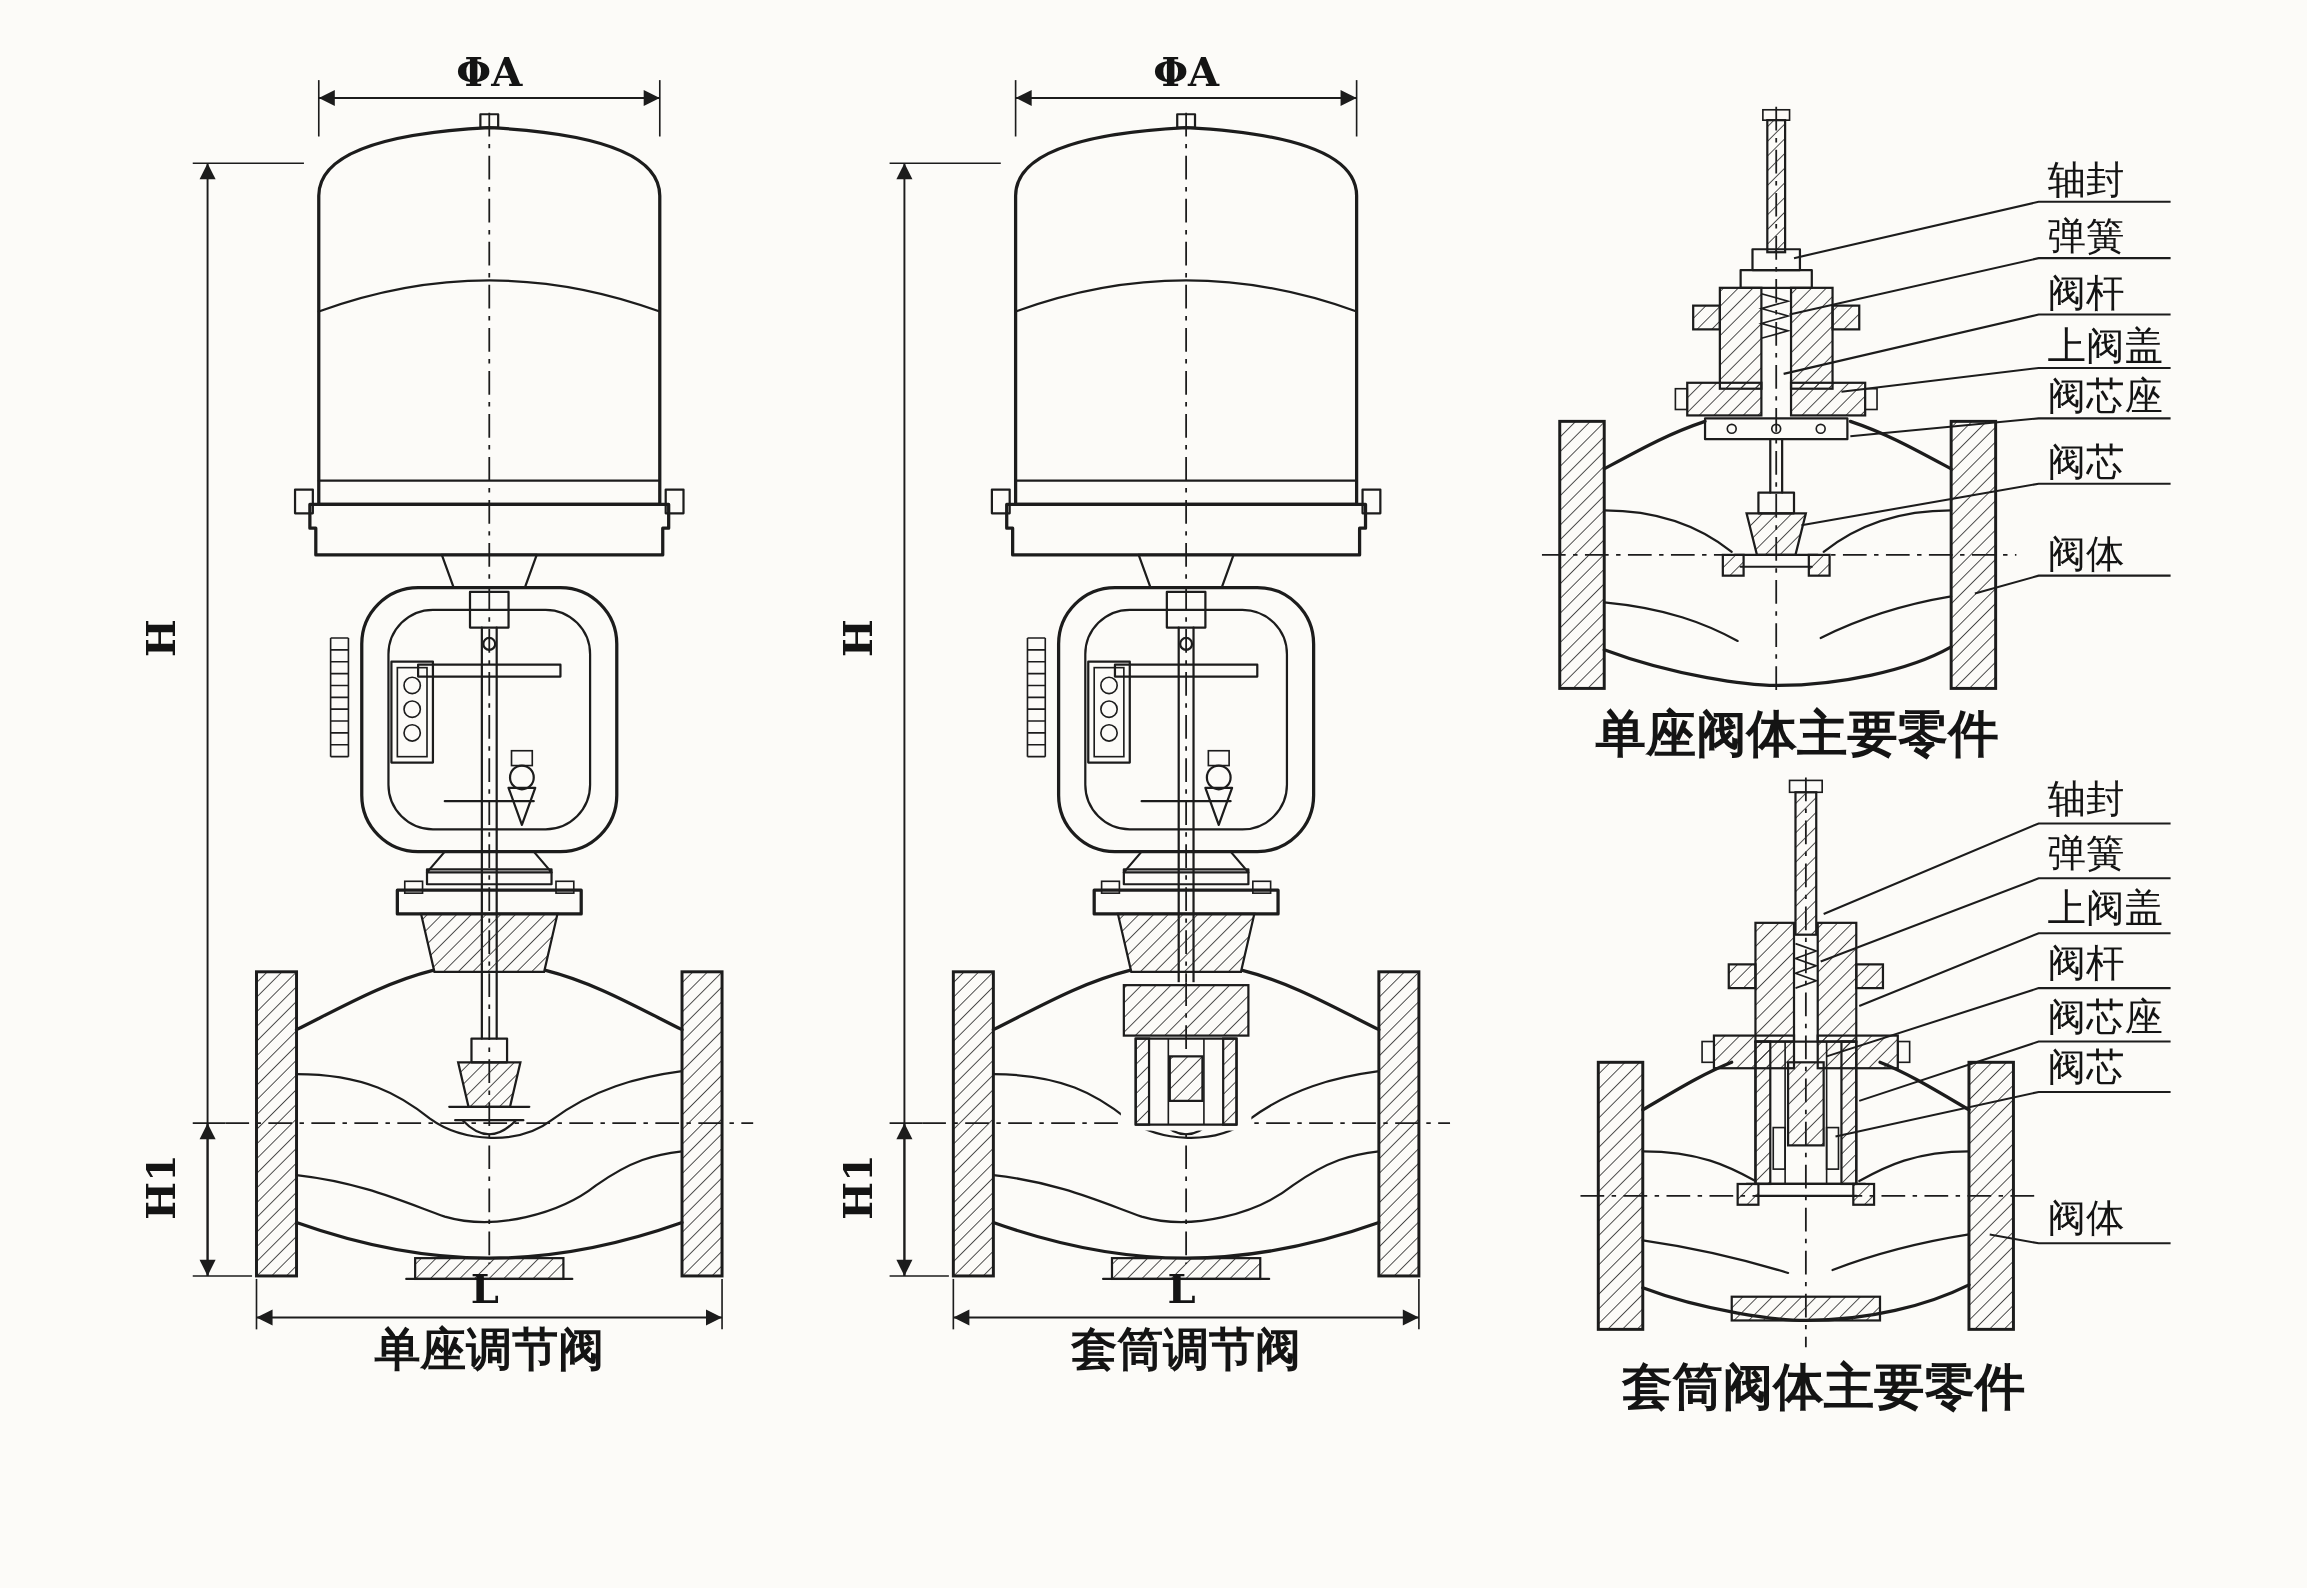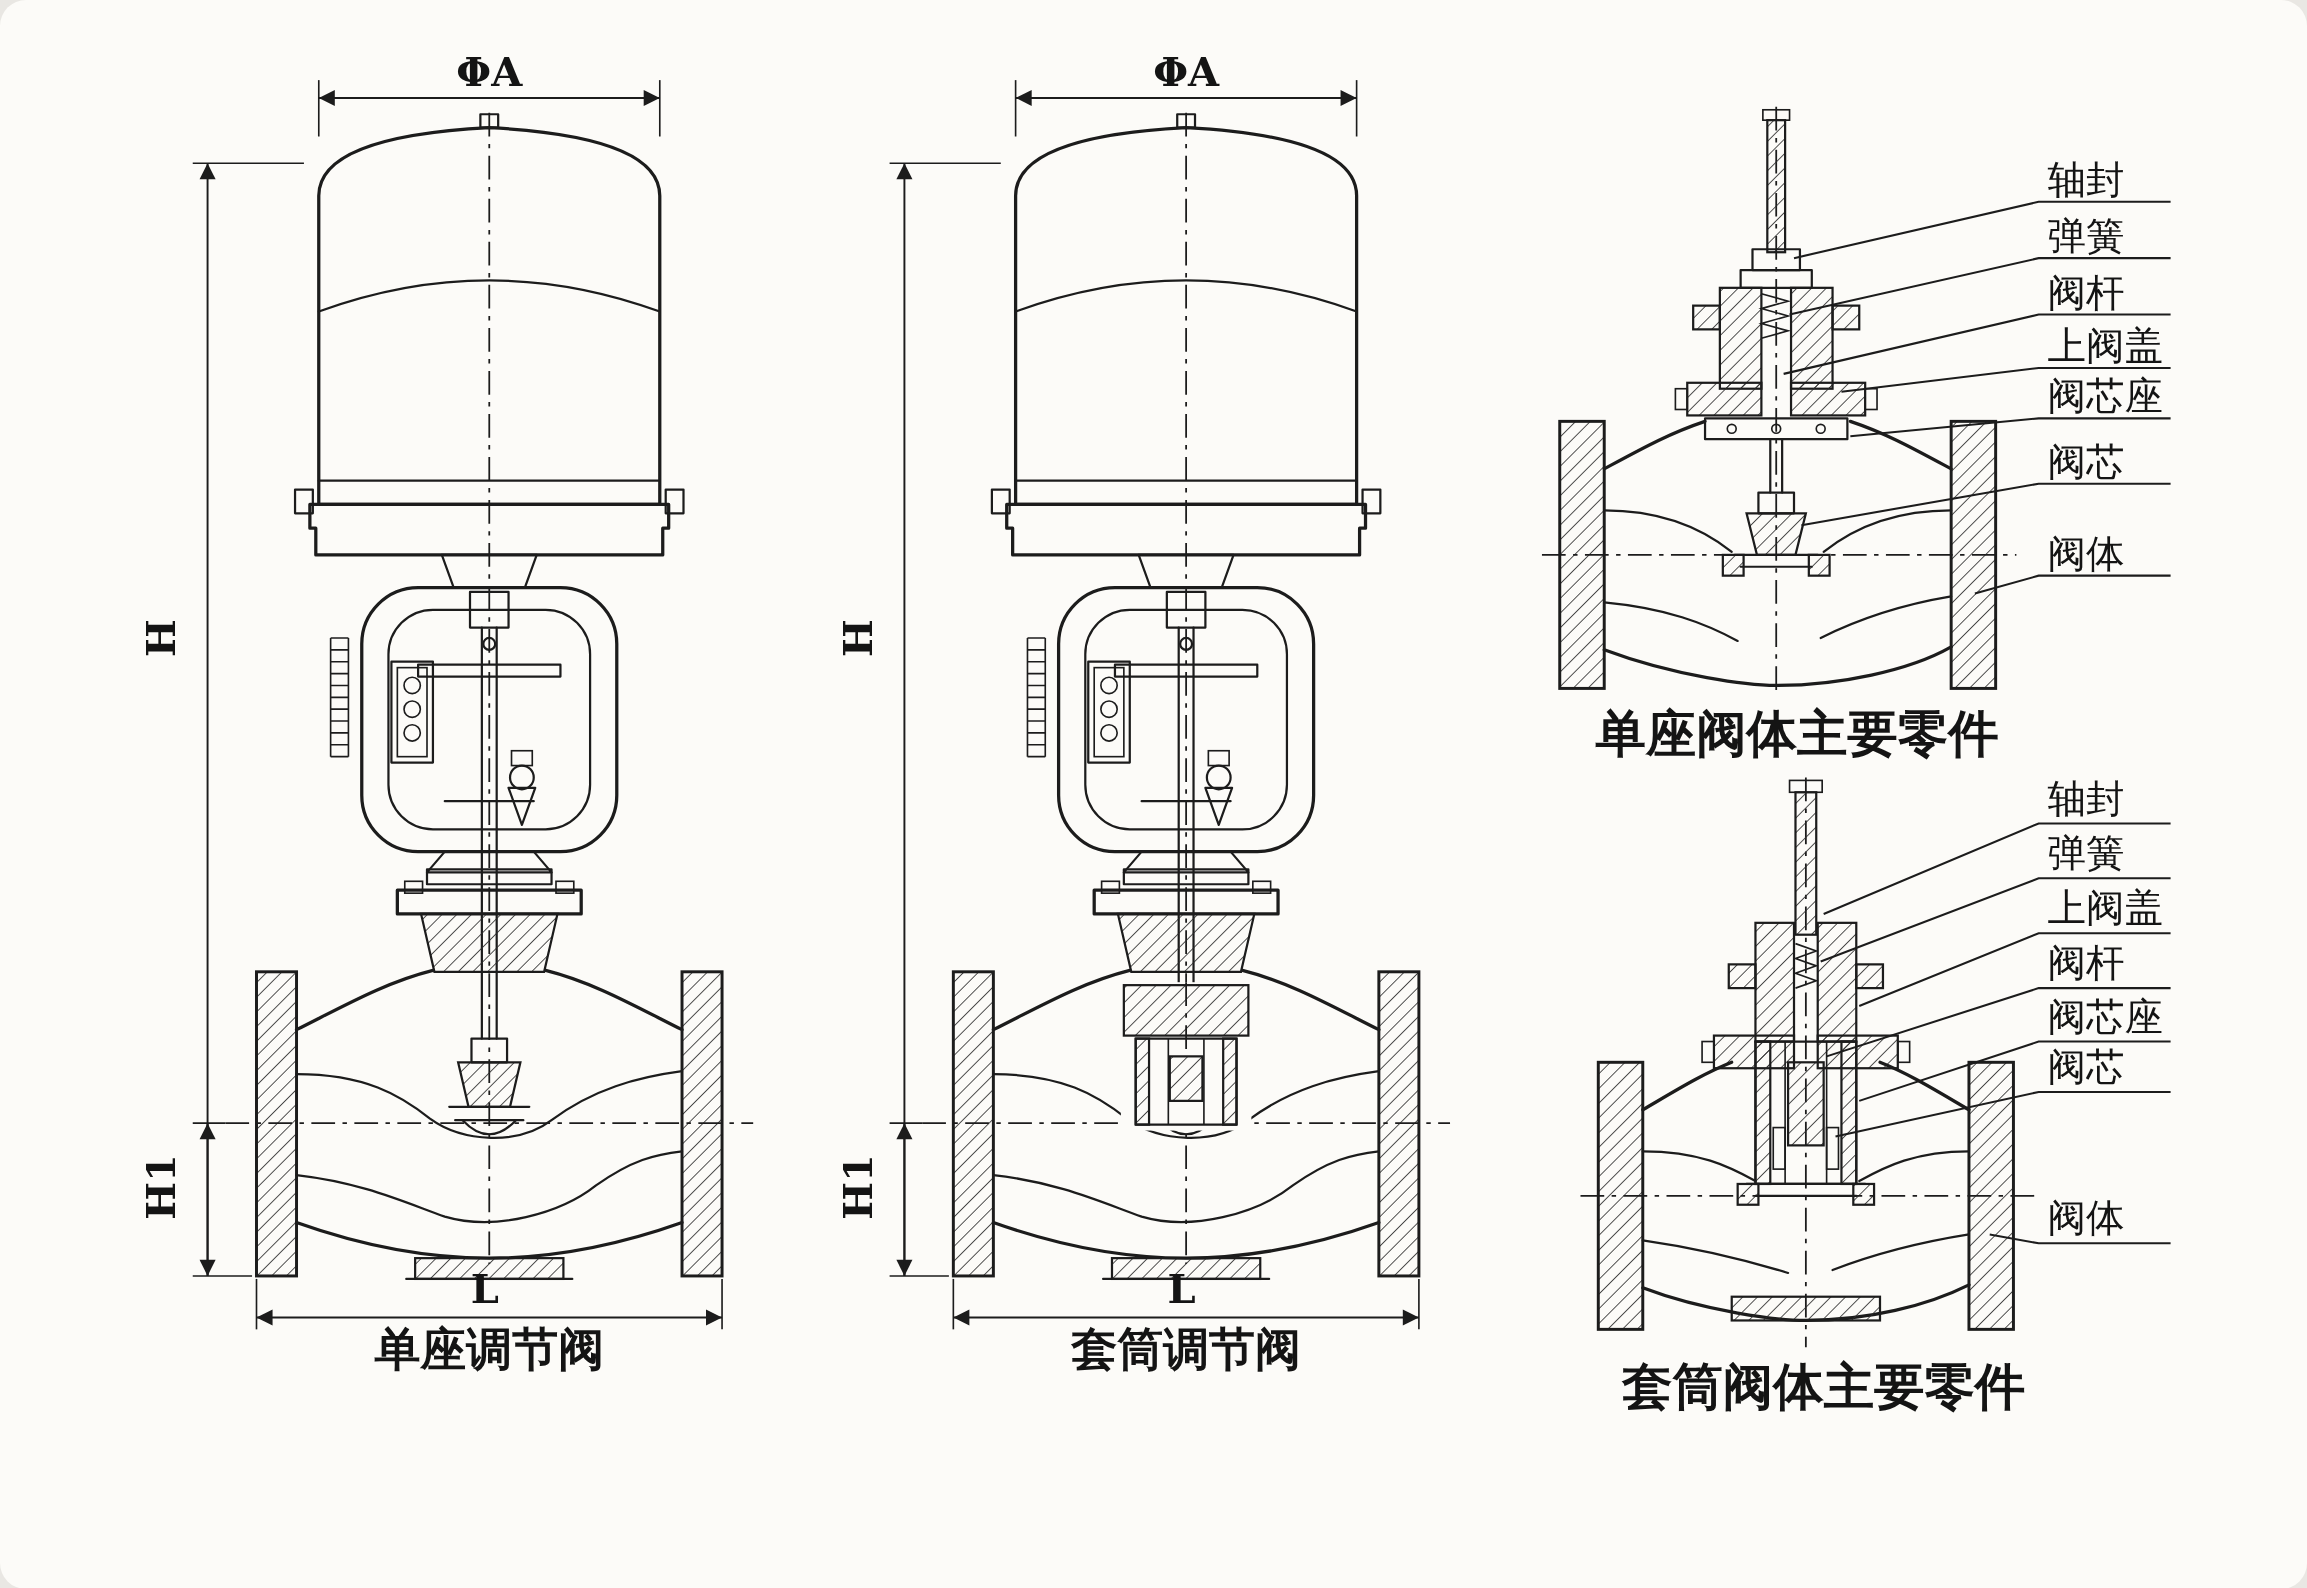--- a/index.html
+++ b/index.html
@@ -1,16 +1,16 @@
 <!DOCTYPE html>
 <html style="font-size:12.7px"><head>
 <meta charset="utf-8">
 <style>
   html,body{margin:0;padding:0;background:#e9e7e3;}
-  .canvas{width:2307px;height:1589px;background:#fcfbf8;overflow:hidden;position:relative;border-radius:26px;}
+  .canvas{width:2307px;height:1589px;background:#fcfbf8;overflow:hidden;position:relative;}
   svg{display:block;width:100%;height:100%;}
   .ln{fill:none;stroke:#1c1c1c;stroke-width:2.2;stroke-linejoin:round;stroke-linecap:round;}
   .ln2{fill:none;stroke:#1c1c1c;stroke-width:1.5;stroke-linejoin:round;stroke-linecap:round;}
   .hatch{fill:url(#hatch);stroke:#1c1c1c;stroke-width:2;}
   .hatch2{fill:url(#hatch);stroke:#1c1c1c;stroke-width:1.5;}
   .cl{fill:none;stroke:#1c1c1c;stroke-width:1.2;stroke-dasharray:16 5 3 5;}
   .dim{fill:none;stroke:#1c1c1c;stroke-width:1.3;}
   .thin{fill:none;stroke:#1c1c1c;stroke-width:1.1;}
   .lead{fill:none;stroke:#1c1c1c;stroke-width:1.4;}
   .bg{fill:#fcfbf8;stroke:none;}

